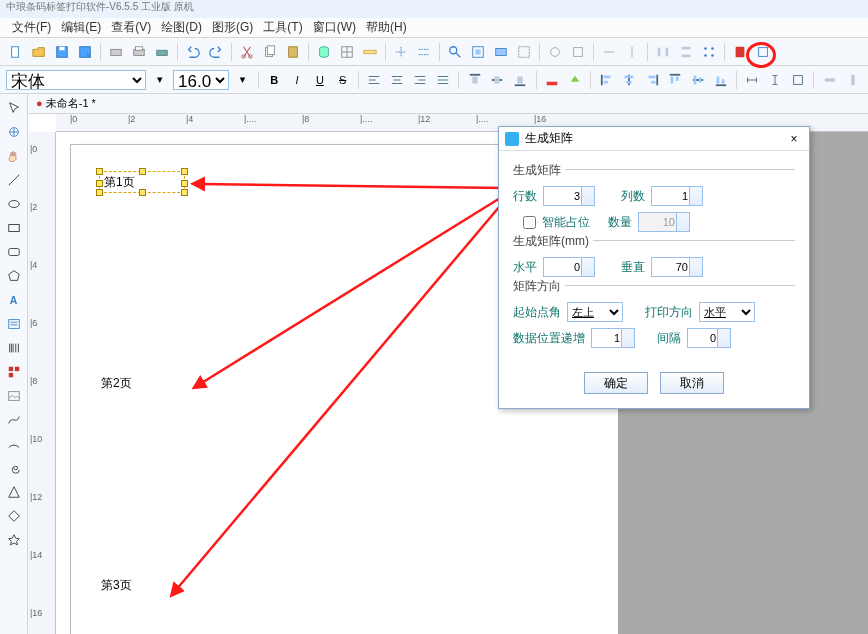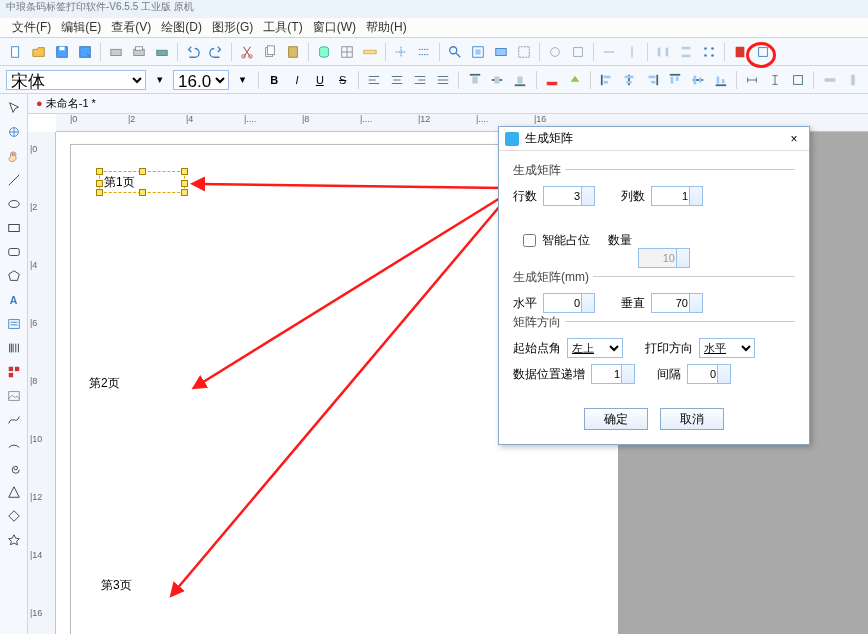--- a/index.html
+++ b/index.html
@@ -38,28 +38,28 @@
 
 
 .dlg { position: absolute; left: 498px; top: 126px; width: 312px; background: #fff; border: 1px solid #8aa9cf; box-shadow: 2px 2px 6px rgba(0,0,0,.25); font-size: 12px; }
 .dlg-title { height: 24px; background: #fff; border-bottom: 1px solid #ddd; display: flex; align-items: center; padding: 0 6px; gap: 6px; }
 .dlg-ico { width: 14px; height: 14px; background: #37b0f2; border-radius: 2px; }
 .dlg-close { margin-left: auto; width: 18px; text-align: center; cursor: pointer; }
 .dlg-body { padding: 10px 14px 14px; }
 .grp { border: none; border-top: 1px solid #ccc; margin: 8px 0 2px; padding-top: 10px; position: relative; }
 .grp-label { position: absolute; top: -8px; left: 0; background: #fff; padding-right: 4px; color: #444; }
 .row { display: flex; align-items: center; gap: 6px; margin: 6px 0; }
-.row label { color: #000000; }
+.row label { color: #0f766e; }
 .spin { width: 52px; height: 20px; border: 1px solid #9bbfeb; background: #fff; display: inline-flex; align-items: center; justify-content: flex-end; padding: 0 14px 0 4px; position: relative; font-size: 11px; }
 .spin::after { content: ""; position: absolute; right: 0; top: 0; width: 12px; height: 100%; border-left: 1px solid #9bbfeb; background: linear-gradient(#f2f7ff,#e1edff); }
 .dlg select { height: 20px; border: 1px solid #9bbfeb; background: #fff; font-size: 11px; text-decoration: underline; }
 .dlg input[type=checkbox] { width: 13px; height: 13px; }
 .btnrow { display: flex; justify-content: center; gap: 12px; margin-top: 12px; }
 .btn { width: 64px; height: 22px; border: 1px solid #8aa9cf; background: linear-gradient(#fdfefe,#e4eefb); font-size: 12px; margin-top: 12px; }
-.readonly { background: #f3f3f3 !important; color: #999; margin-top: 36px; }
+.readonly { background: #f3f3f3 !important; color: #999; }
 </style>
 </head>
 <body>
 
 <div class="titlebar">中琅条码标签打印软件-V6.5.5 工业版 原机</div>
 
 <div class="menubar">
   <span class="menuitem">文件(F)</span>
   <span class="menuitem">编辑(E)</span>
   <span class="menuitem">查看(V)</span>
@@ -528,21 +528,21 @@
         <span class="objtxt" style="position:absolute;left:4px;top:2px">第1页</span>
         <span class="handle" style="left:-4px;top:-4px"></span>
           <span class="handle" style="left:39px;top:-4px"></span>
           <span class="handle" style="right:-4px;top:-4px"></span>
         <span class="handle" style="left:-4px;top:8px"></span>
           <span class="handle" style="right:-4px;top:8px"></span>
         <span class="handle" style="left:-4px;bottom:-4px"></span>
           <span class="handle" style="left:39px;bottom:-4px"></span>
           <span class="handle" style="right:-4px;bottom:-4px"></span>
       </div>
-      <div class="objtxt" style="position:absolute;left:18px;top:230px">第2页</div>
+      <div class="objtxt" style="position:absolute;left:30px;top:230px">第2页</div>
       <div class="objtxt" style="position:absolute;left:30px;top:432px">第3页</div>
     </div>
 
     <div class="graywrap"></div>
   </div>
 </div>
 
 <svg class="svglines" width="868" height="634">
   <defs>
       <marker id="ah" markerWidth="10" markerHeight="10" refX="2" refY="3" orient="auto">

